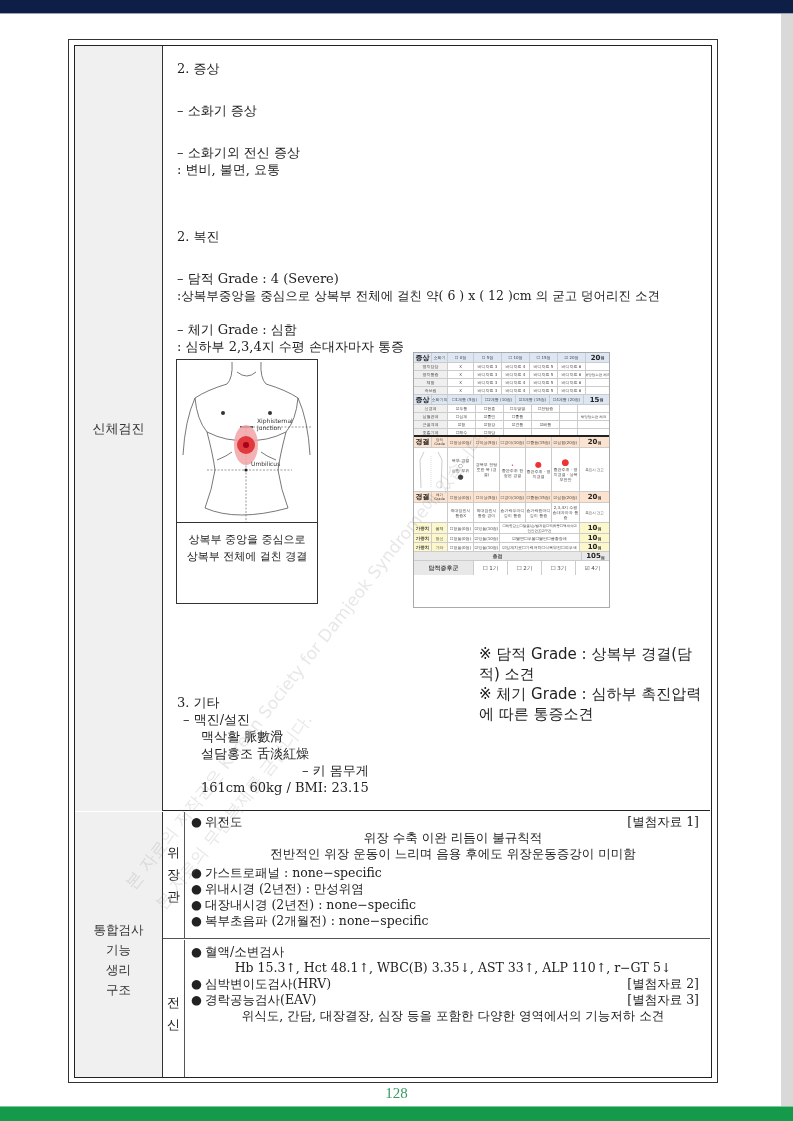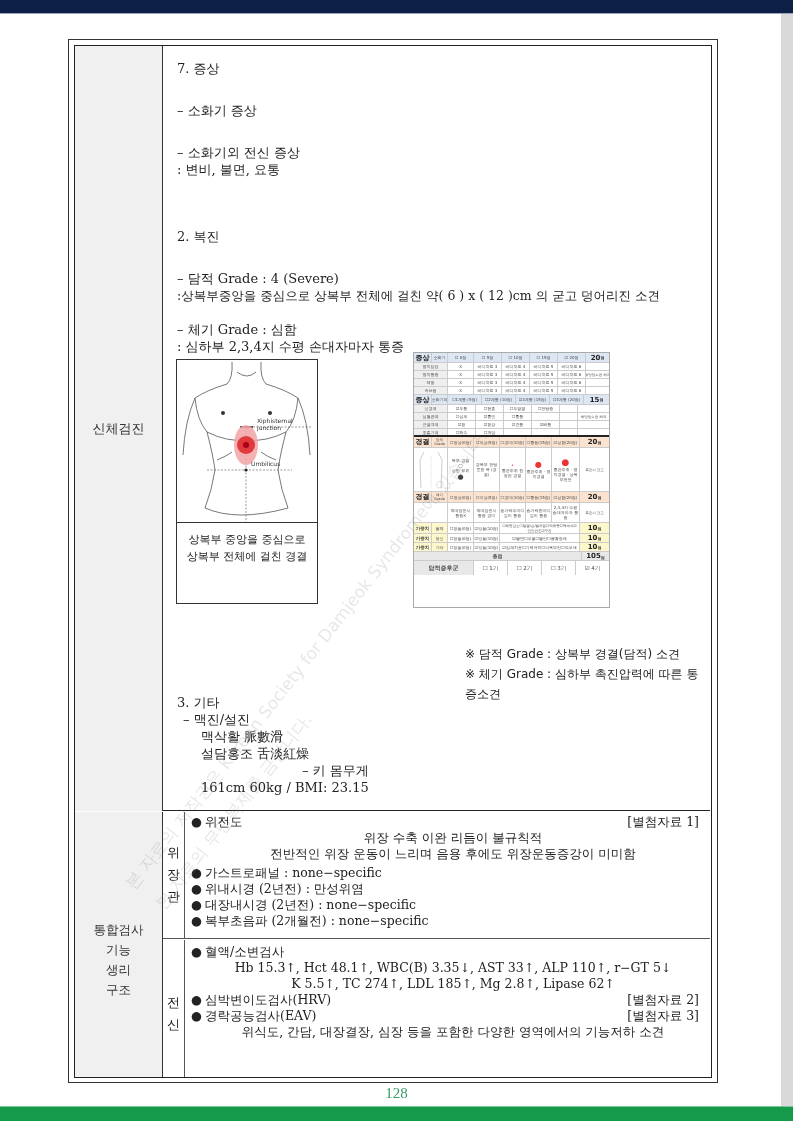--- a/index.html
+++ b/index.html
@@ -30,21 +30,21 @@
   .grade-table .gt-row { display: flex; border-bottom: 1px solid #ccc; align-items: center; }
   .gt-cell { border-right: 1px solid #ccc; height: 100%; display: flex; align-items: center; justify-content: center; text-align: center; overflow: hidden; white-space: nowrap; }
   .gt-head { font-weight: bold; font-size: 7px; color: #222; }
   .score { font-weight: bold; font-size: 7px; color: #222; }
   .bg-blue { background: #dde6f3; }
   .bg-orange { background: #fbe3cf; }
   .bg-yellow { background: #fdf7cc; }
   .bg-gray { background: #e8e8e8; }
   .bg-lgray { background: #efefef; }
 
-  .notes { position: absolute; left: 390px; top: 598px; font-size: 12px; line-height: 20px; font-family: "DejaVu Sans", sans-serif; }
+  .notes { position: absolute; left: 404px; top: 598px; font-size: 15px; line-height: 20px; font-family: "DejaVu Sans", sans-serif; }
 
   .content3 { position: absolute; left: 102px; top: 648px; font-size: 13px; line-height: 17px; }
 
   .row2 { position: absolute; left: 0; top: 766px; width: 635px; height: 265px; }
   .lab2 { position: absolute; left: 0; top: 0; width: 88px; height: 265px; background: #f0f0f0; border-right: 1px solid #333; display: flex; flex-direction: column; align-items: center; justify-content: center; font-size: 12.5px; line-height: 20px; font-family: "DejaVu Sans", sans-serif; color: #333; padding-top: 30px; }
   .sub1 { position: absolute; left: 88px; top: 0; width: 547px; height: 127px; border-bottom: 1px solid #555; }
   .sub2 { position: absolute; left: 88px; top: 128px; width: 547px; height: 137px; }
   .sublab { position: absolute; left: 0; top: 0; width: 22px; height: 100%; border-right: 1px solid #555; display: flex; flex-direction: column; align-items: center; justify-content: center; font-size: 13px; line-height: 22px; }
   .sub-content { position: absolute; left: 28px; top: 2px; width: 508px; font-size: 12.5px; line-height: 16px; }
   .bul { display: flex; }
@@ -62,21 +62,21 @@
 <div class="topline"></div>
 <div class="rightgutter"></div>
 
 <div class="outer"></div>
 <div class="inner">
 
   <div class="row1">
     <div class="lab1">신체검진</div>
 
     <div class="content1">
-      <div>7. 증상</div>
+      <div>2. 증상</div>
       <div class="gap2"></div>
       <div>– 소화기 증상</div>
       <div class="gap2"></div>
       <div>– 소화기외 전신 증상</div>
       <div>: 변비, 불면, 요통</div>
       <div class="gap2"></div>
         <div class="gap2"></div>
       <div>2. 복진</div>
       <div class="gap2"></div>
       <div>– 담적 Grade : 4 (Severe)</div>
@@ -397,21 +397,20 @@
       <div class="sublab" style="padding-top:10px;">
         <span>전</span>
         <span>신</span>
       </div>
       <div class="sub-content" style="top:4px;">
         <div class="bul">
             <span class="dot">●</span>
             <span>혈액/소변검사</span>
           </div>
         <div class="ind">Hb 15.3↑, Hct 48.1↑, WBC(B) 3.35↓, AST 33↑, ALP 110↑, r−GT 5↓</div>
-        <div class="ind">K 5.5↑, TC 274↑, LDL 185↑, Mg 2.8↑, Lipase 62↑</div>
         <div class="bul">
             <span class="dot">●</span>
             <span>심박변이도검사(HRV)</span>
             <span class="ref">[별첨자료 2]</span>
           </div>
         <div class="bul">
             <span class="dot">●</span>
             <span>경락공능검사(EAV)</span>
             <span class="ref">[별첨자료 3]</span>
           </div>

